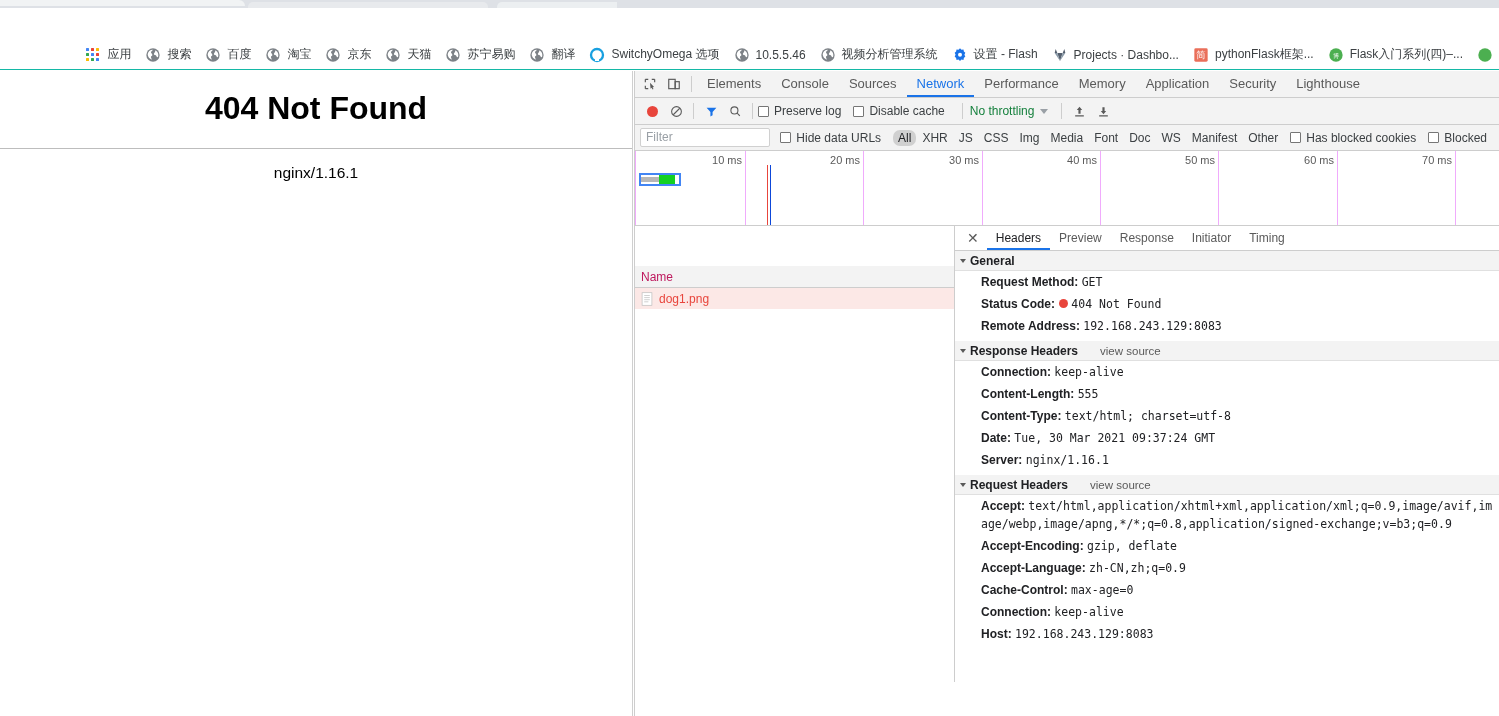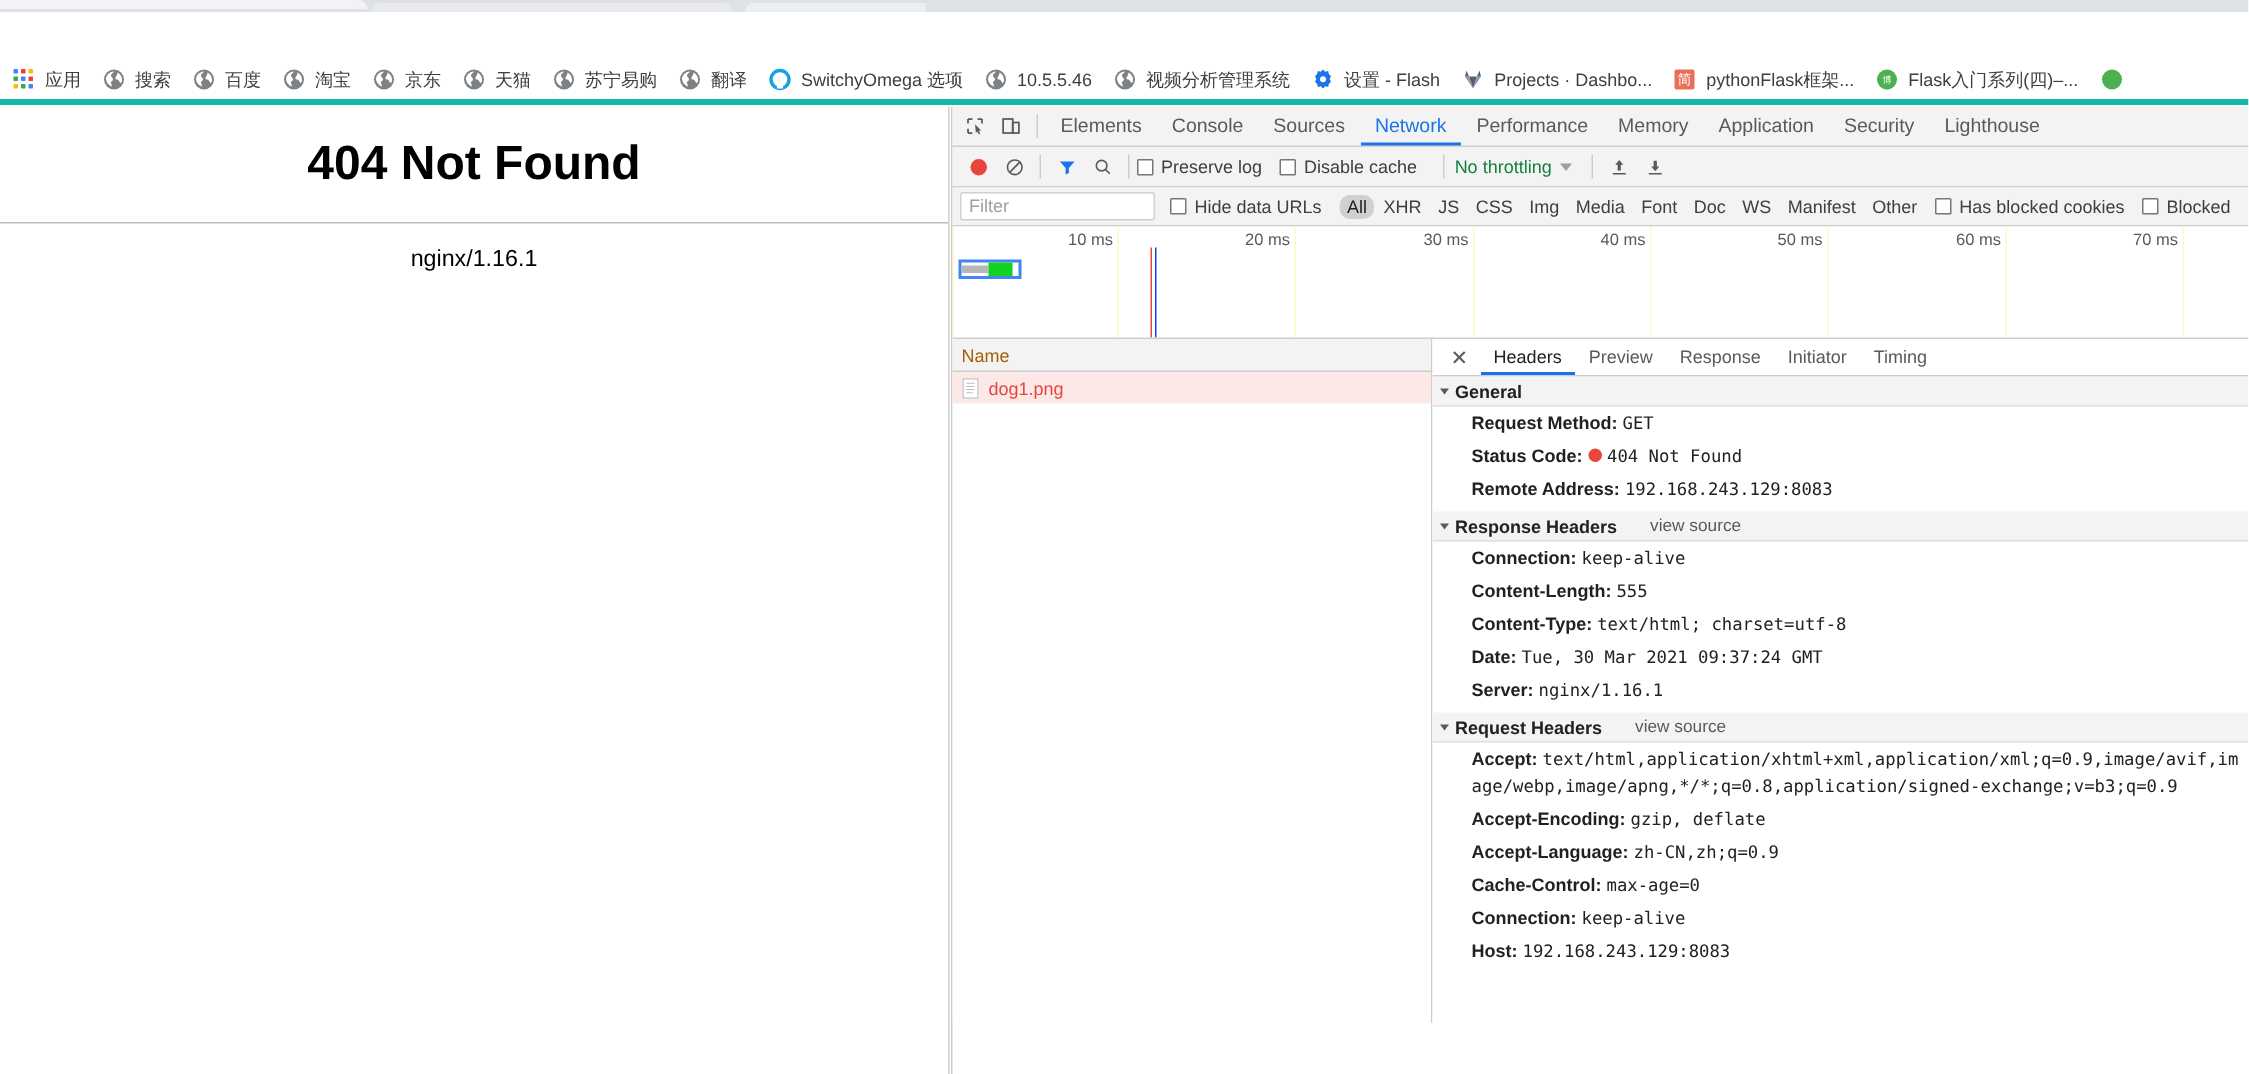--- a/index.html
+++ b/index.html
@@ -51,21 +51,21 @@
   .omni-notsecure {
     font-size: 12.5px; color: #5f6368; white-space: nowrap; margin-right: 7px;
   }
   .omni-sep { width: 1px; height: 15px; background: #c8ccd0; margin-right: 9px; }
   .omni-url { font-size: 13.5px; color: #202124; white-space: nowrap; letter-spacing: .1px; }
 
   
   .bookmarks {
     position: absolute; top: 40px; left: 0; width: 1499px; height: 30px;
     background: #fff; display: flex; align-items: center;
-    border-bottom: 4px solid #14b8a6; overflow: hidden;
+    border-bottom: 1px solid #14b8a6; overflow: hidden; justify-content: flex-end;
   }
   .bm {
     display: flex; align-items: center; height: 24px;
     padding: 0 6px; margin-left: 2px; white-space: nowrap; flex: none;
   }
   .bm-label { font-size: 12px; color: #3c4043; margin-left: 6px; }
   .bm-ico { width: 16px; height: 16px; flex: none; display: block; }
   .apps-grid { width: 16px; height: 16px; position: relative; }
   .apps-grid i {
     position: absolute; width: 3px; height: 3px; border-radius: .5px;
@@ -144,40 +144,40 @@
     border-radius: 7px; margin-right: 1px;
   }
   .ftype.sel { background: #d0d0d0; color: #202124; }
 
   
   .dt-overview {
     height: 75px; background: #fff; border-bottom: 1px solid #cdcdcd;
     position: relative; overflow: hidden;
   }
   .ov-tick {
-    position: absolute; top: 0; bottom: 0; width: 1px; background: #fef9c3; text-align: right;
+    position: absolute; top: 0; bottom: 0; width: 1px; background: #f0abfc; text-align: right;
   }
   .ov-tick span {
     position: absolute; top: 3px; right: 4px; font-size: 11px; color: #5a5a5a;
     white-space: nowrap;
   }
   .ov-band {
     position: absolute; left: 4px; top: 22px; height: 13px; width: 42px;
     border: 2px solid #4285f4; background: #fff; box-sizing: border-box;
   }
   .ov-band .seg-gray { position: absolute; left: 0; top: 2px; height: 5px; width: 18px; background: #b7b7b7; }
   .ov-band .seg-green { position: absolute; left: 18px; top: 0; bottom: 0; width: 16px; background: #14d022; }
   .ev-line { position: absolute; top: 14px; bottom: 0; width: 1px; }
 
   
   .dt-body { display: flex; height: 456px; }
   .dt-list { width: 320px; border-right: 1px solid #cdcdcd; background: #fff; }
   .dt-list-head {
     height: 22px; background: #f3f3f3; border-bottom: 1px solid #cdcdcd;
-    font-size: 12px; color: #a16207; line-height: 22px; padding-left: 6px;
+    font-size: 12px; color: #be185d; line-height: 22px; padding-left: 6px; margin-top: 40px;
   }
   .dt-row {
     height: 21px; display: flex; align-items: center; padding-left: 6px;
     background: #fce8e6;
   }
   .dt-row .fname { font-size: 12px; color: #e8453c; margin-left: 6px; }
   .doc-ico { width: 12px; height: 14px; flex: none; }
 
   .dt-detail { flex: 1; background: #fff; position: relative; overflow: hidden; }
   .det-tabbar {

